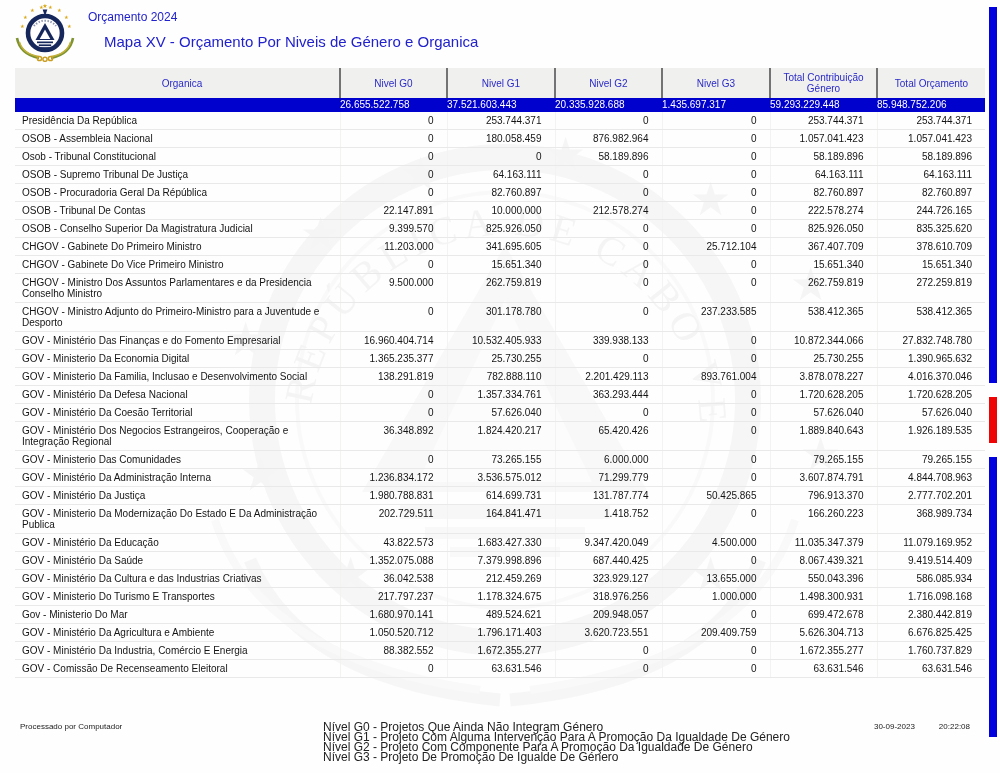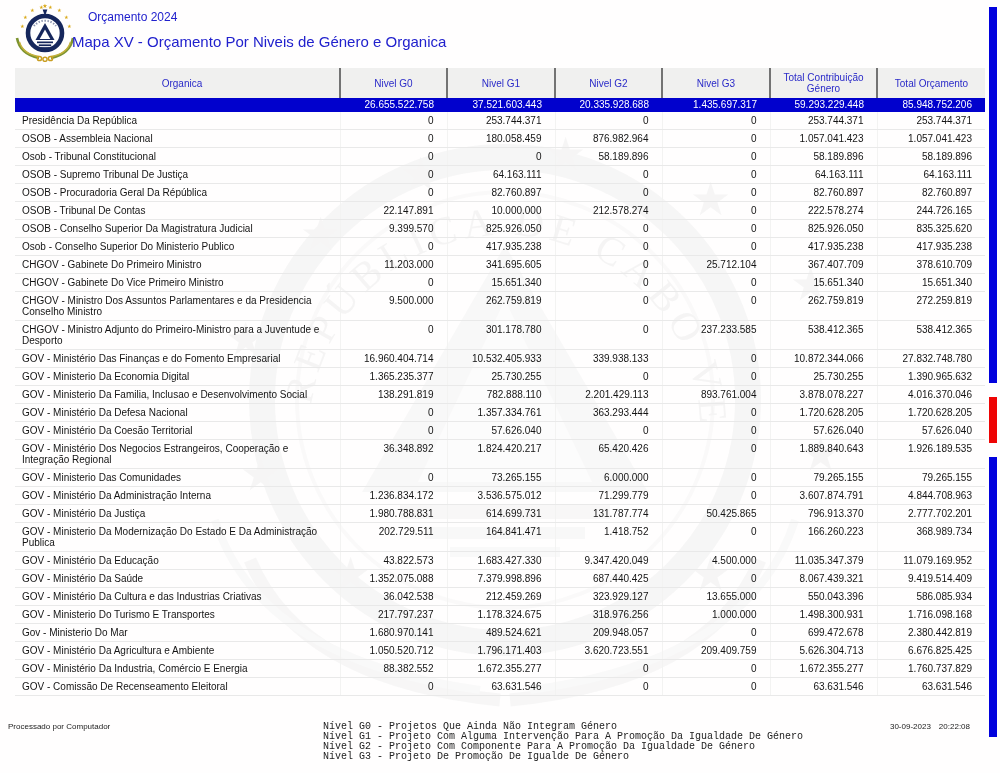--- a/index.html
+++ b/index.html
@@ -2,45 +2,45 @@
 <html><head>
 <meta charset="utf-8">
 <style>
   html,body{margin:0;padding:0;background:#fff;}
   .page{position:relative;width:1000px;height:773px;background:#fffefe;
         font-family:"Liberation Sans",sans-serif;overflow:hidden;}
 
   
   .logo{position:absolute;left:12px;top:2px;width:66px;height:60px;}
   .doc-label{position:absolute;left:88px;top:10px;font-size:12px;color:#2121cd;}
-  .page-title{position:absolute;left:72px;top:33px;font-size:15px;color:#2121cd;}
+  .page-title{position:absolute;left:104px;top:33px;font-size:15px;color:#2121cd;}
 
   
   .watermark{position:absolute;left:0;top:0;width:1000px;height:773px;pointer-events:none;}
 
   
   table.budget{position:absolute;left:15px;top:68px;width:970px;
                border-collapse:collapse;table-layout:fixed;}
   table.budget th{background:#f0f0ef;color:#2a2ac8;font-weight:normal;font-size:10px;
                   padding:4px 2px;vertical-align:middle;text-align:center;line-height:11px;
                   border-left:2px solid #737373;}
   table.budget th:first-child{border-left:none;padding-left:12px;}
   tr.totals td{background:#0101cd;color:#fff;font-size:10px;padding:1px 13px 2px 0;
-               text-align:right;white-space:nowrap;}
+               text-align:left;white-space:nowrap;}
   tr.totals td:first-child{padding:0;}
   tbody.rows td{font-size:10px;color:#141414;padding:3px 13px 3px 0;text-align:right;
                 border-bottom:1px solid #e9e9e9;border-left:1px solid #f3f3f2;
                 line-height:11px;vertical-align:top;white-space:nowrap;background:transparent;}
   tbody.rows td.org{text-align:left;padding:3px 6px 3px 7px;white-space:normal;border-left:none;}
 
   
-  .footer-left{position:absolute;left:8px;top:722px;font-size:8px;color:#222;}
-  .footer-legend{position:absolute;left:323px;top:722px;font-size:10px;color:#222;line-height:10px;font-family:Liberation Mono, monospace;}
+  .footer-left{position:absolute;left:20px;top:722px;font-size:8px;color:#222;}
+  .footer-legend{position:absolute;left:323px;top:722px;font-size:12px;color:#222;line-height:10px;}
   .footer-date{position:absolute;right:30px;top:722px;font-size:8px;color:#222;}
-  .footer-date span{margin-left:8px;}
+  .footer-date span{margin-left:24px;}
 
   
   .stripe{position:absolute;left:989px;width:8px;}
   .stripe.s1{top:7px;height:376px;background:#0101dd;}
   .stripe.s2{top:397px;height:46px;background:#ee0404;}
   .stripe.s3{top:457px;height:280px;background:#0101dd;}
 </style>
 </head>
 <body>
 
@@ -210,29 +210,20 @@
         <tr>
           <td class="org">OSOB - Conselho Superior Da Magistratura Judicial</td>
           <td>9.399.570</td>
           <td>825.926.050</td>
           <td>0</td>
           <td>0</td>
           <td>825.926.050</td>
           <td>835.325.620</td>
         </tr>
         <tr>
-          <td class="org">Osob - Conselho Superior Do Ministerio Publico</td>
-          <td>0</td>
-          <td>417.935.238</td>
-          <td>0</td>
-          <td>0</td>
-          <td>417.935.238</td>
-          <td>417.935.238</td>
-        </tr>
-        <tr>
           <td class="org">CHGOV - Gabinete Do Primeiro Ministro</td>
           <td>11.203.000</td>
           <td>341.695.605</td>
           <td>0</td>
           <td>25.712.104</td>
           <td>367.407.709</td>
           <td>378.610.709</td>
         </tr>
         <tr>
           <td class="org">CHGOV - Gabinete Do Vice Primeiro Ministro</td>

